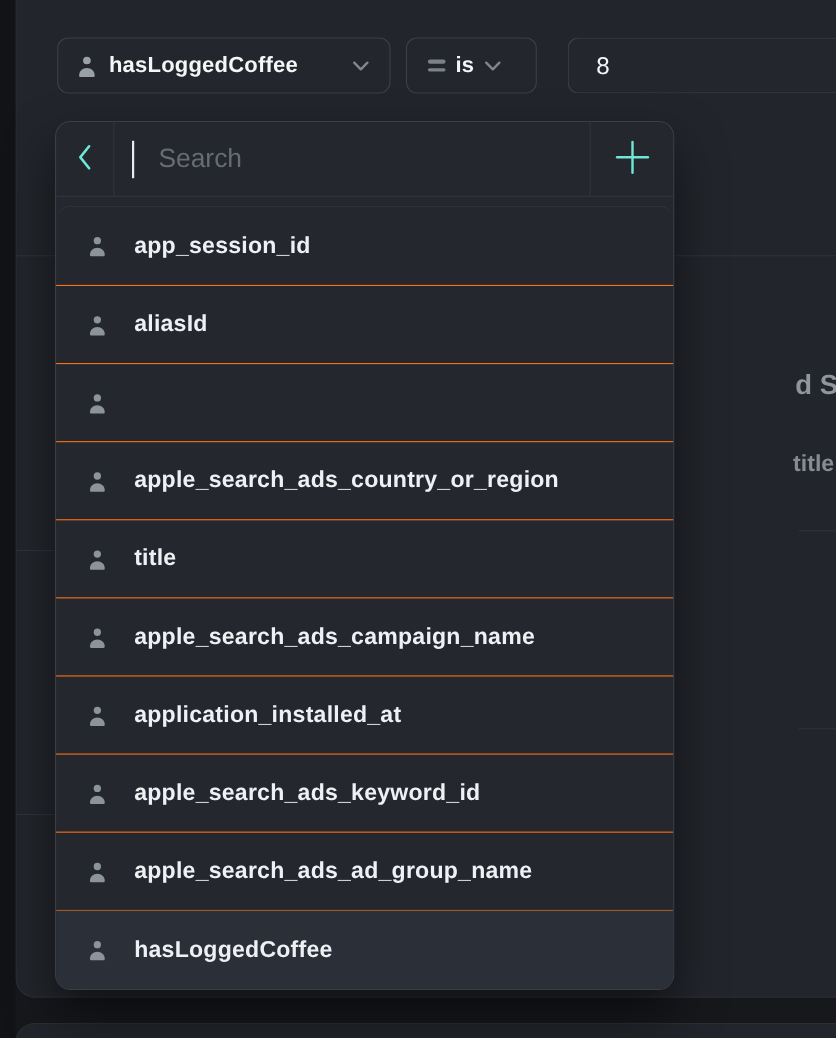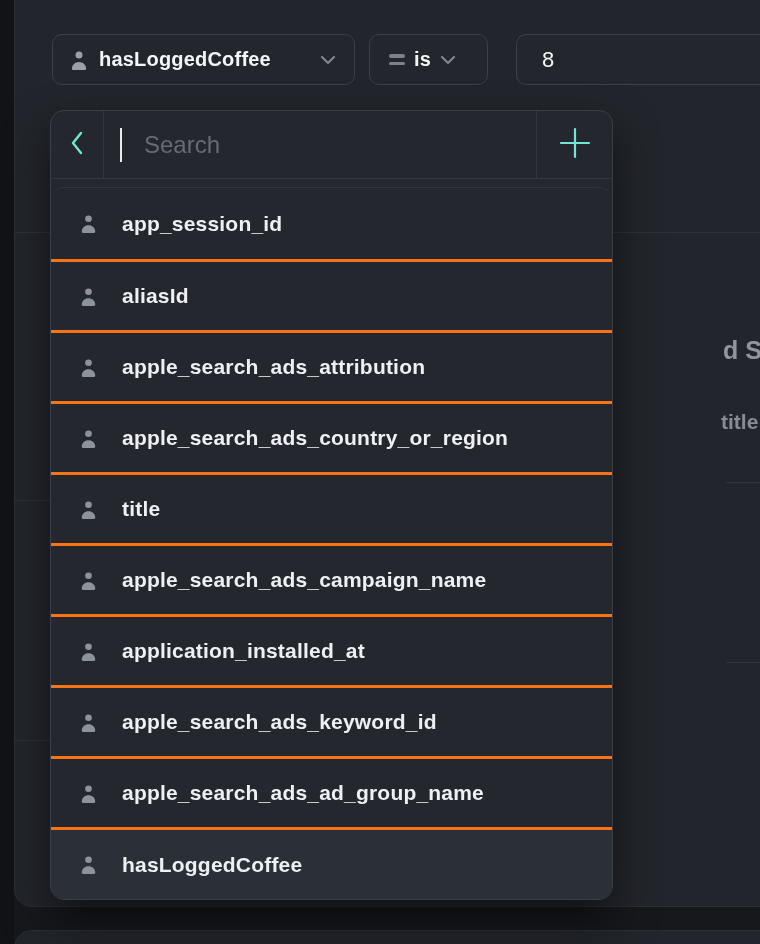--- a/index.html
+++ b/index.html
@@ -74,21 +74,21 @@
   .dd-search::placeholder { color:#666b74; opacity:1; }
   .dd-caret { position:absolute; left:16px; top:17px; width:2px; height:34px; background:#e9ebee; }
   .dd-add {
     width:76px; flex:0 0 76px; border-left:1px solid #32363e;
     display:flex; align-items:center; justify-content:center;
     color:#70e6d6; cursor:pointer; background:transparent; border-top:none; border-bottom:none; border-right:none;
   }
   .dd-list { margin-top:8px; border-top:1px solid #30343c; flex:1 1 auto; display:flex; flex-direction:column;border-radius:13px; }
   .dd-row {
     height:71px; flex:0 0 71px; display:flex; align-items:center; padding-left:28px;
-    cursor:pointer; border-top:3px solid #f97316;
+    cursor:pointer; border-top:1px solid #f97316;
   }
   .dd-row:first-child { border-top:none; }
   .dd-row .person-icon { color:#8d939b; }
   .dd-row-label { margin-left:24px; color:#eef0f3; font-size:21px; font-weight:700; letter-spacing:.2px; }
   .dd-row.selected { background:#2b2f38; flex:1 1 auto; border-radius:0 0 12px 12px; }
 
   
   .bottom-card {
     position:absolute; left:14px; top:930px; width:770px; height:40px; z-index:2;
     background:#22252b; border:1px solid #2b2e35; border-radius:18px 18px 0 0;
@@ -183,21 +183,20 @@
           </span>
         <span class="dd-row-label">aliasId</span>
       </div>
       <div class="dd-row">
         <span class="person-icon">
             <svg width="19" height="21" viewBox="0 0 24 26" fill="currentColor">
               <circle cx="12" cy="7" r="4.2"></circle>
               <path d="M3.5 23.5c0-4.9 3.8-8.2 8.5-8.2s8.5 3.3 8.5 8.2c0 .9-.6 1.5-1.5 1.5h-14c-.9 0-1.5-.6-1.5-1.5z"></path>
             </svg>
           </span>
-        <span class="dd-row-label">apple_search_ads_attribution</span>
       </div>
       <div class="dd-row">
         <span class="person-icon">
             <svg width="19" height="21" viewBox="0 0 24 26" fill="currentColor">
               <circle cx="12" cy="7" r="4.2"></circle>
               <path d="M3.5 23.5c0-4.9 3.8-8.2 8.5-8.2s8.5 3.3 8.5 8.2c0 .9-.6 1.5-1.5 1.5h-14c-.9 0-1.5-.6-1.5-1.5z"></path>
             </svg>
           </span>
         <span class="dd-row-label">apple_search_ads_country_or_region</span>
       </div>

